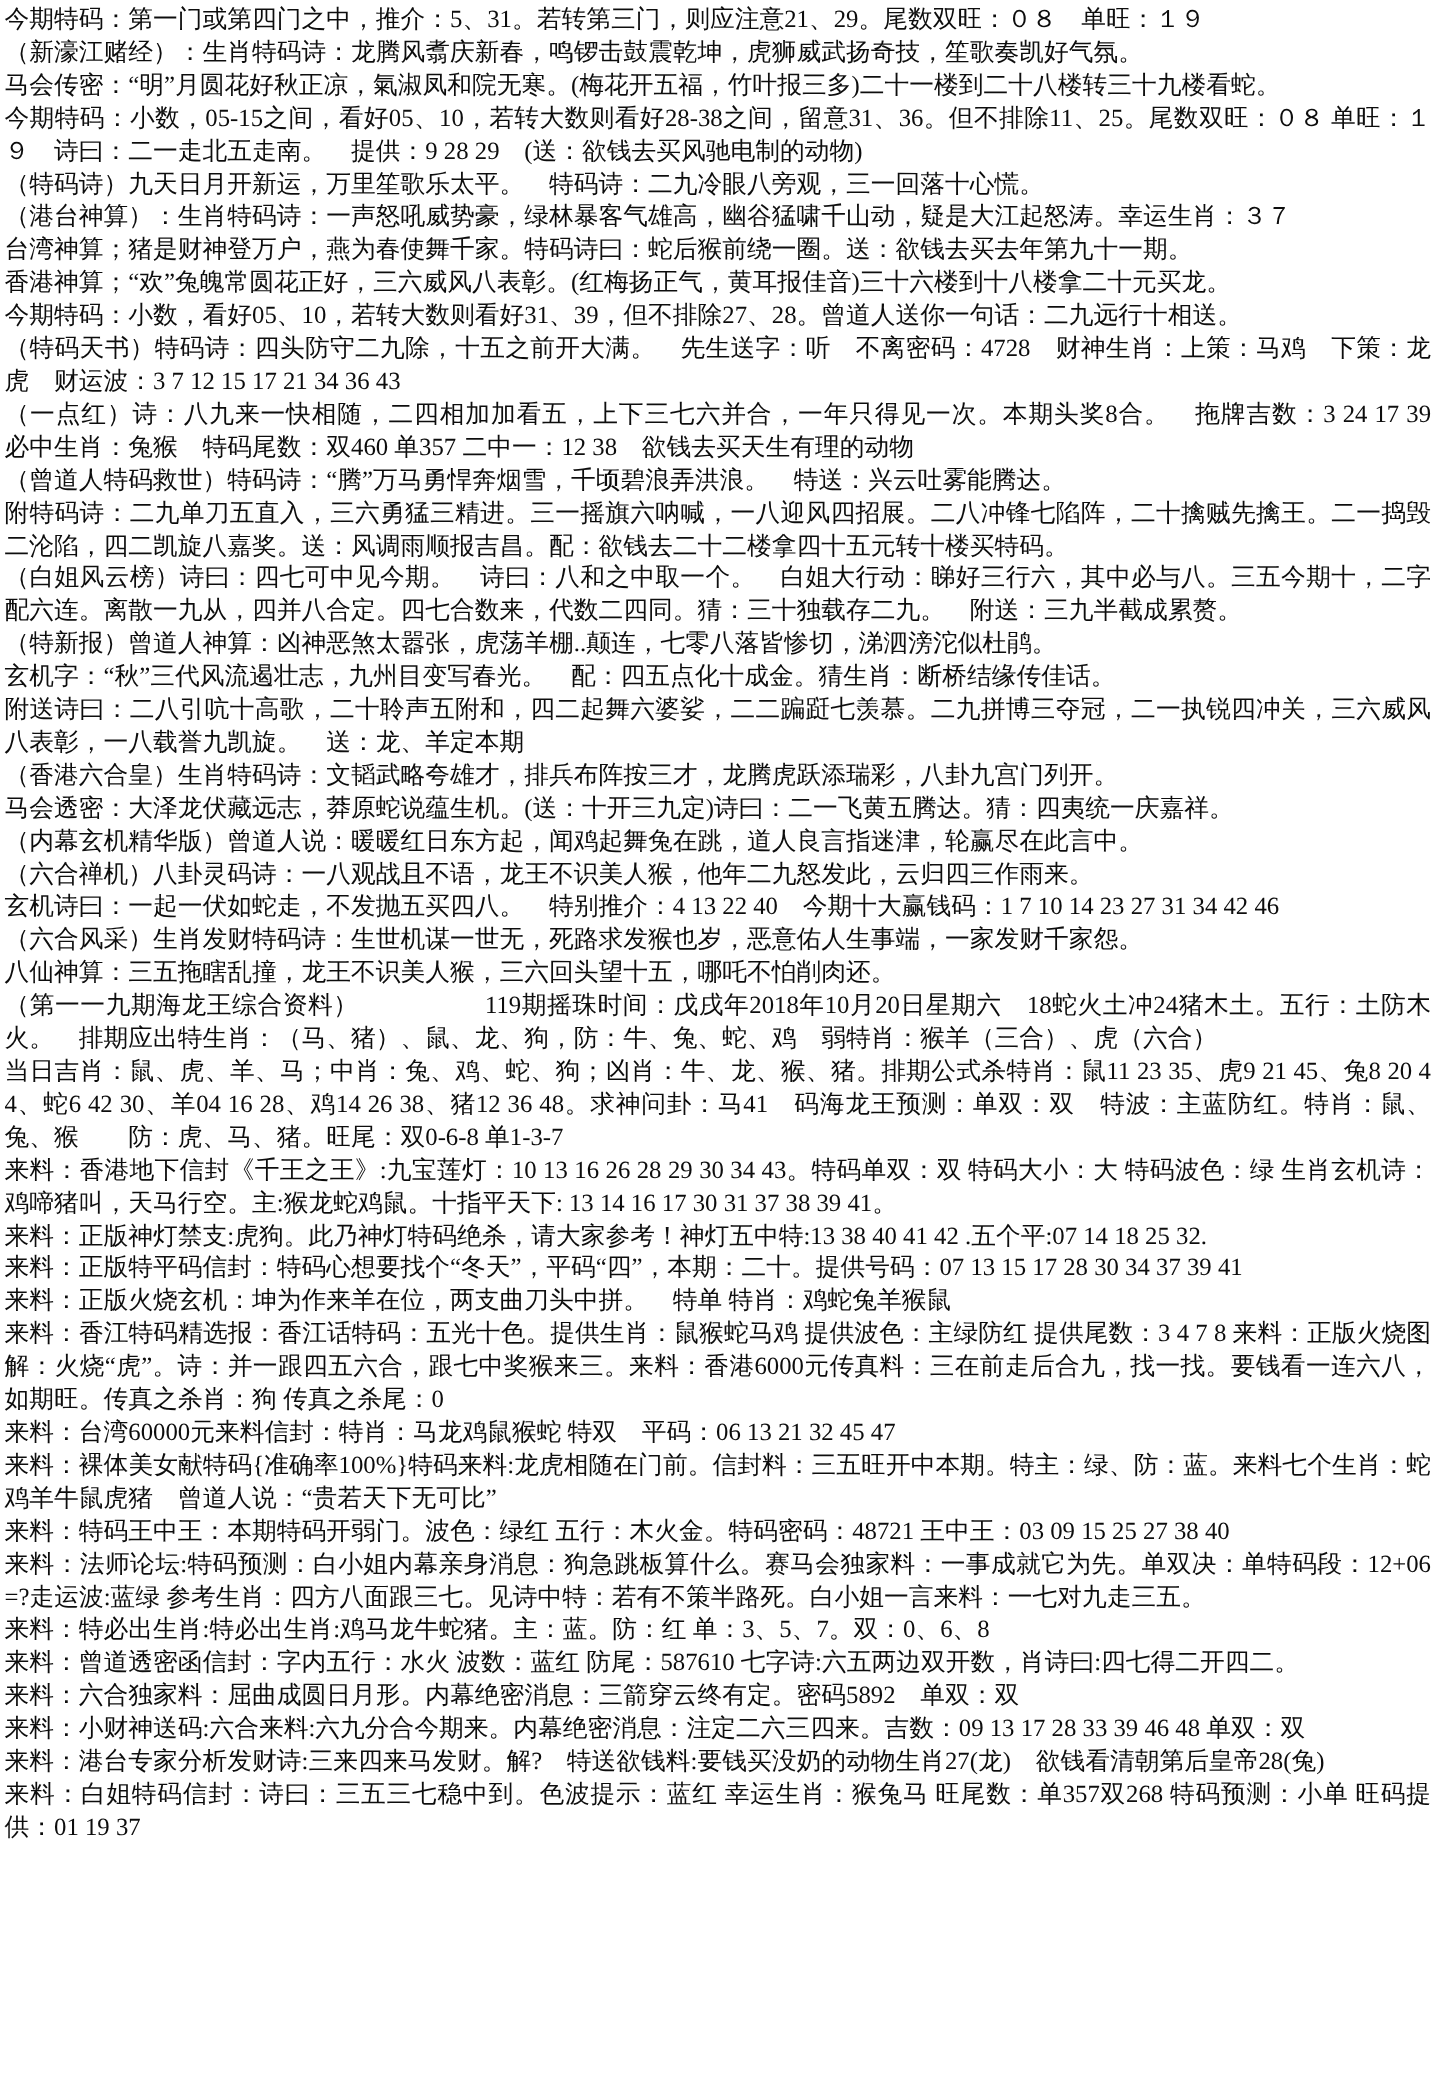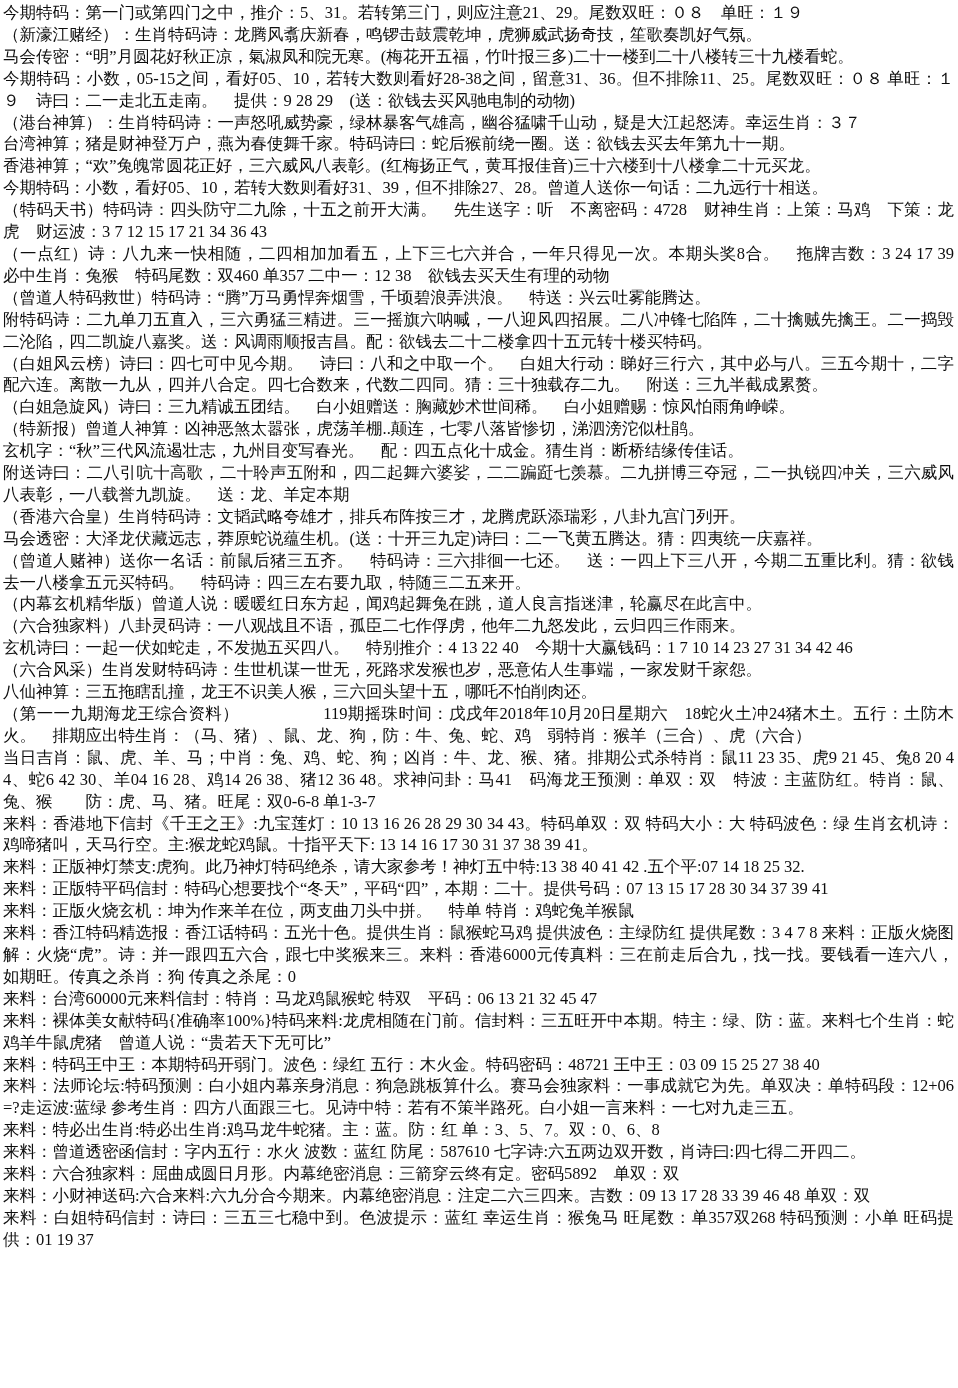--- a/index.html
+++ b/index.html
@@ -29,50 +29,50 @@
 </style>
 </head>
 <body>
 
 <div class="page">
 
     <p>今期特码：第一门或第四门之中，推介：5、31。若转第三门，则应注意21、29。尾数双旺：０８　单旺：１９</p>
     <p>（新濠江赌经）：生肖特码诗：龙腾风翥庆新春，鸣锣击鼓震乾坤，虎狮威武扬奇技，笙歌奏凯好气氛。</p>
     <p>马会传密：“明”月圆花好秋正凉，氣淑凤和院无寒。(梅花开五福，竹叶报三多)二十一楼到二十八楼转三十九楼看蛇。</p>
     <p>今期特码：小数，05-15之间，看好05、10，若转大数则看好28-38之间，留意31、36。但不排除11、25。尾数双旺：０８ 单旺：１９　诗曰：二一走北五走南。　提供：9 28 29　(送：欲钱去买风驰电制的动物)</p>
+    <p>（特码诗）九天日月开新运，万里笙歌乐太平。　特码诗：二九冷眼八旁观，三一回落十心慌。</p>
     <p>（港台神算）：生肖特码诗：一声怒吼威势豪，绿林暴客气雄高，幽谷猛啸千山动，疑是大江起怒涛。幸运生肖：３７</p>
     <p>台湾神算；猪是财神登万户，燕为春使舞千家。特码诗曰：蛇后猴前绕一圈。送：欲钱去买去年第九十一期。</p>
     <p>香港神算；“欢”兔魄常圆花正好，三六威风八表彰。(红梅扬正气，黄耳报佳音)三十六楼到十八楼拿二十元买龙。</p>
     <p>今期特码：小数，看好05、10，若转大数则看好31、39，但不排除27、28。曾道人送你一句话：二九远行十相送。</p>
     <p>（特码天书）特码诗：四头防守二九除，十五之前开大满。　先生送字：听　不离密码：4728　财神生肖：上策：马鸡　下策：龙虎　财运波：3 7 12 15 17 21 34 36 43</p>
     <p>（一点红）诗：八九来一快相随，二四相加加看五，上下三七六并合，一年只得见一次。本期头奖8合。　拖牌吉数：3 24 17 39　必中生肖：兔猴　特码尾数：双460 单357 二中一：12 38　欲钱去买天生有理的动物</p>
     <p>（曾道人特码救世）特码诗：“腾”万马勇悍奔烟雪，千顷碧浪弄洪浪。　特送：兴云吐雾能腾达。</p>
     <p>附特码诗：二九单刀五直入，三六勇猛三精进。三一摇旗六呐喊，一八迎风四招展。二八冲锋七陷阵，二十擒贼先擒王。二一捣毁二沦陷，四二凯旋八嘉奖。送：风调雨顺报吉昌。配：欲钱去二十二楼拿四十五元转十楼买特码。</p>
     <p>（白姐风云榜）诗曰：四七可中见今期。　诗曰：八和之中取一个。　白姐大行动：睇好三行六，其中必与八。三五今期十，二字配六连。离散一九从，四并八合定。四七合数来，代数二四同。猜：三十独载存二九。　附送：三九半截成累赘。</p>
-    <p>（白姐急旋风）诗曰：三九精诚五团结。　白小姐赠送：胸藏妙术世间稀。　白小姐赠赐：惊风怕雨角峥嵘。</p>
     <p>（特新报）曾道人神算：凶神恶煞太嚣张，虎荡羊棚..颠连，七零八落皆惨切，涕泗滂沱似杜鹃。</p>
     <p>玄机字：“秋”三代风流遏壮志，九州目变写春光。　配：四五点化十成金。猜生肖：断桥结缘传佳话。</p>
     <p>附送诗曰：二八引吭十高歌，二十聆声五附和，四二起舞六婆娑，二二蹁跹七羡慕。二九拼博三夺冠，二一执锐四冲关，三六威风八表彰，一八载誉九凯旋。　送：龙、羊定本期</p>
     <p>（香港六合皇）生肖特码诗：文韬武略夸雄才，排兵布阵按三才，龙腾虎跃添瑞彩，八卦九宫门列开。</p>
     <p>马会透密：大泽龙伏藏远志，莽原蛇说蕴生机。(送：十开三九定)诗曰：二一飞黄五腾达。猜：四夷统一庆嘉祥。</p>
-    <p>（曾道人赌神）送你一名话：前鼠后猪三五齐。　特码诗：三六排徊一七还。　送：一四上下三八开，今期二五重比利。猜：欲钱去一八楼拿五元买特码。　特码诗：四三左右要九取，特随三二五来开。</p>
     <p>（内幕玄机精华版）曾道人说：暖暖红日东方起，闻鸡起舞兔在跳，道人良言指迷津，轮赢尽在此言中。</p>
-    <p>（六合独家料）八卦灵码诗：一八观战且不语，孤臣二七作俘虏，他年二九怒发此，云归四三作雨来。</p>
+    <p>（六合禅机）八卦灵码诗：一八观战且不语，龙王不识美人猴，他年二九怒发此，云归四三作雨来。</p>
     <p>玄机诗曰：一起一伏如蛇走，不发抛五买四八。　特别推介：4 13 22 40　今期十大赢钱码：1 7 10 14 23 27 31 34 42 46</p>
     <p>（六合风采）生肖发财特码诗：生世机谋一世无，死路求发猴也岁，恶意佑人生事端，一家发财千家怨。</p>
     <p>八仙神算：三五拖瞎乱撞，龙王不识美人猴，三六回头望十五，哪吒不怕削肉还。</p>
     <p>（第一一九期海龙王综合资料）　　　　　119期摇珠时间：戊戌年2018年10月20日星期六　18蛇火土冲24猪木土。五行：土防木火。　排期应出特生肖：（马、猪）、鼠、龙、狗，防：牛、兔、蛇、鸡　弱特肖：猴羊（三合）、虎（六合）</p>
     <p>当日吉肖：鼠、虎、羊、马；中肖：兔、鸡、蛇、狗；凶肖：牛、龙、猴、猪。排期公式杀特肖：鼠11 23 35、虎9 21 45、兔8 20 44、蛇6 42 30、羊04 16 28、鸡14 26 38、猪12 36 48。求神问卦：马41　码海龙王预测：单双：双　特波：主蓝防红。特肖：鼠、兔、猴　　防：虎、马、猪。旺尾：双0-6-8 单1-3-7</p>
     <p>来料：香港地下信封《千王之王》:九宝莲灯：10 13 16 26 28 29 30 34 43。特码单双：双 特码大小：大 特码波色：绿 生肖玄机诗：鸡啼猪叫，天马行空。主:猴龙蛇鸡鼠。十指平天下: 13 14 16 17 30 31 37 38 39 41。</p>
     <p>来料：正版神灯禁支:虎狗。此乃神灯特码绝杀，请大家参考！神灯五中特:13 38 40 41 42 .五个平:07 14 18 25 32.</p>
     <p>来料：正版特平码信封：特码心想要找个“冬天”，平码“四”，本期：二十。提供号码：07 13 15 17 28 30 34 37 39 41</p>
     <p>来料：正版火烧玄机：坤为作来羊在位，两支曲刀头中拼。　特单 特肖：鸡蛇兔羊猴鼠</p>
     <p>来料：香江特码精选报：香江话特码：五光十色。提供生肖：鼠猴蛇马鸡 提供波色：主绿防红 提供尾数：3 4 7 8 来料：正版火烧图解：火烧“虎”。诗：并一跟四五六合，跟七中奖猴来三。来料：香港6000元传真料：三在前走后合九，找一找。要钱看一连六八，如期旺。传真之杀肖：狗 传真之杀尾：0</p>
     <p>来料：台湾60000元来料信封：特肖：马龙鸡鼠猴蛇 特双　平码：06 13 21 32 45 47</p>
     <p>来料：裸体美女献特码{准确率100%}特码来料:龙虎相随在门前。信封料：三五旺开中本期。特主：绿、防：蓝。来料七个生肖：蛇鸡羊牛鼠虎猪　曾道人说：“贵若天下无可比”</p>
     <p>来料：特码王中王：本期特码开弱门。波色：绿红 五行：木火金。特码密码：48721 王中王：03 09 15 25 27 38 40</p>
     <p>来料：法师论坛:特码预测：白小姐内幕亲身消息：狗急跳板算什么。赛马会独家料：一事成就它为先。单双决：单特码段：12+06=?走运波:蓝绿 参考生肖：四方八面跟三七。见诗中特：若有不策半路死。白小姐一言来料：一七对九走三五。</p>
     <p>来料：特必出生肖:特必出生肖:鸡马龙牛蛇猪。主：蓝。防：红 单：3、5、7。双：0、6、8</p>
     <p>来料：曾道透密函信封：字内五行：水火 波数：蓝红 防尾：587610 七字诗:六五两边双开数，肖诗曰:四七得二开四二。</p>
     <p>来料：六合独家料：屈曲成圆日月形。内幕绝密消息：三箭穿云终有定。密码5892　单双：双</p>
     <p>来料：小财神送码:六合来料:六九分合今期来。内幕绝密消息：注定二六三四来。吉数：09 13 17 28 33 39 46 48 单双：双</p>
+    <p>来料：港台专家分析发财诗:三来四来马发财。解?　特送欲钱料:要钱买没奶的动物生肖27(龙)　欲钱看清朝第后皇帝28(兔)</p>
     <p>来料：白姐特码信封：诗曰：三五三七稳中到。色波提示：蓝红 幸运生肖：猴兔马 旺尾数：单357双268 特码预测：小单 旺码提供：01 19 37</p>
   </div>
 
 </body></html>

